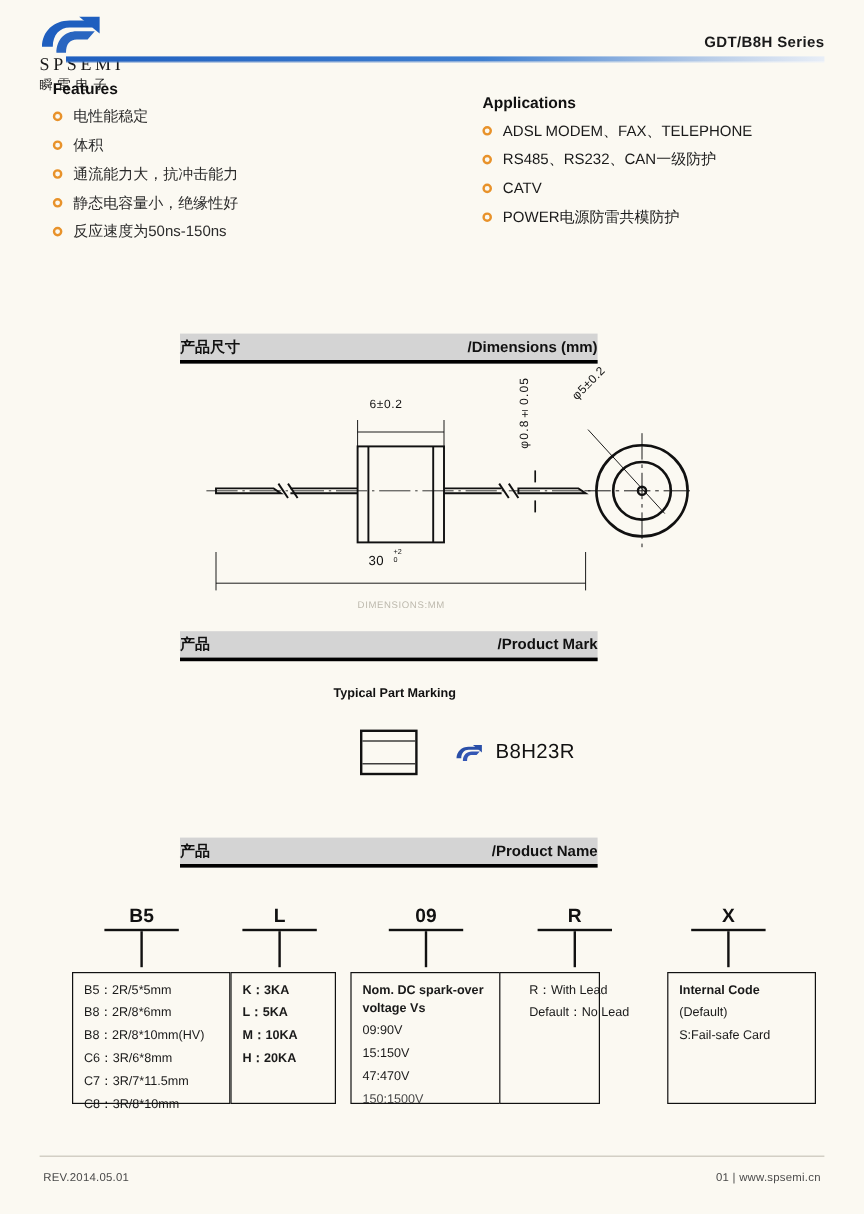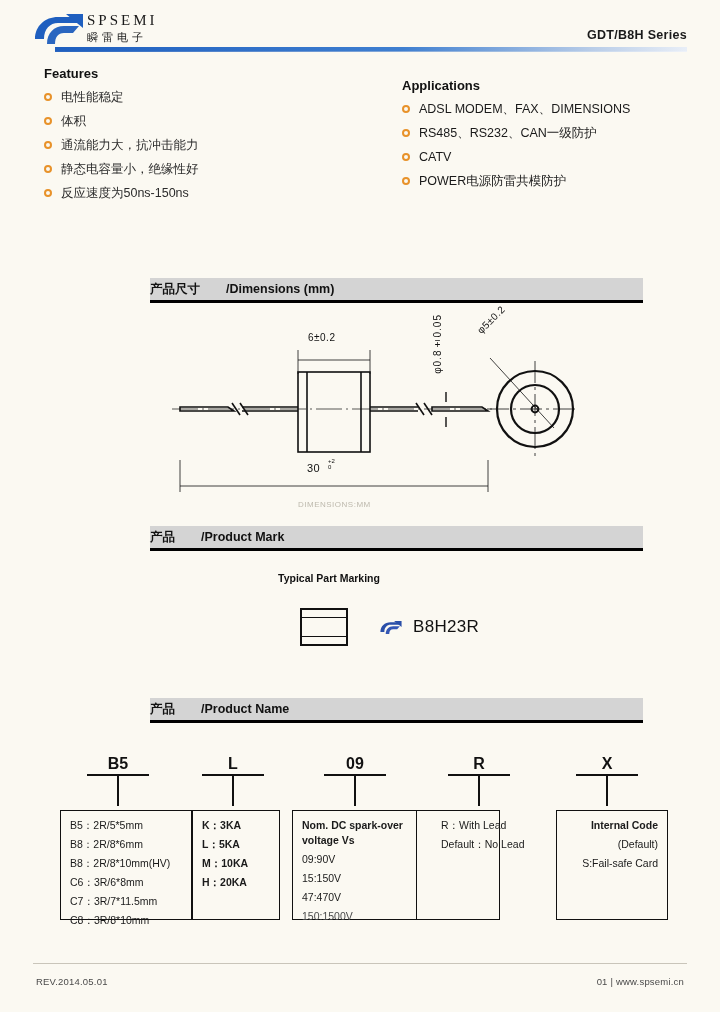--- a/index.html
+++ b/index.html
@@ -20,20 +20,21 @@
   .header {
     position: relative;
     height: 52px;
   }
   .logo-wrap {
     position: absolute;
     left: 33px;
     top: 12px;
     display: flex;
     align-items: flex-start;
+    flex-direction: column;
   }
   .logo-mark {
     width: 52px;
     height: 34px;
     margin-right: 2px;
     flex: none;
   }
   .logo-text {
     display: flex;
     flex-direction: column;
@@ -115,27 +116,27 @@
     margin-right: 9px;
     margin-top: 3px;
     box-sizing: border-box;
   }
   .faded { color: #2b2b2b; }
 
   
   .banner {
     position: absolute;
     left: 150px;
-    width: 493px;
+    width: 348px;
     height: 22px;
     background: #d4d4d4;
     border-bottom: 3px solid #000;
     display: flex;
     align-items: center;
-    justify-content: flex-start;
+    justify-content: space-between;
   }
   .banner span {
     font-size: 12.5px;
     font-weight: bold;
     color: #111;
   }
   .banner .cn { margin-right: 26px; }
 
   
   .dim-area {
@@ -322,21 +323,21 @@
         <span class="ring"></span>
         <span class="faded">反应速度为50ns-150ns</span>
       </li>
     </ul>
   </div>
   <div class="col-apps">
     <div class="sec-title">Applications</div>
     <ul class="bullet-list">
       <li>
         <span class="ring"></span>
-        <span>ADSL MODEM、FAX、DIMENSIONS</span>
+        <span>ADSL MODEM、FAX、TELEPHONE</span>
       </li>
       <li>
         <span class="ring"></span>
         <span>RS485、RS232、CAN一级防护</span>
       </li>
       <li>
         <span class="ring"></span>
         <span>CATV</span>
       </li>
       <li>
@@ -479,21 +480,21 @@
     <p class="b">voltage Vs</p>
     <p>09:90V</p>
     <p>15:150V</p>
     <p>47:470V</p>
     <p class="dim">150:1500V</p>
   </div>
   <div class="pbox" style="left:416px;width:84px;padding-left:24px;">
     <p>R：With Lead</p>
     <p>Default：No Lead</p>
   </div>
-  <div class="pbox" style="left:556px;width:112px;text-align:right;">
+  <div class="pbox" style="left:556px;width:124px;">
     <p class="b">Internal Code</p>
     <p>(Default)</p>
     <p>S:Fail-safe Card</p>
   </div>
 </div>
 
 <div class="footer-rule"></div>
 <div class="footer-left">REV.2014.05.01</div>
 <div class="footer-right">01 | www.spsemi.cn</div>
 

